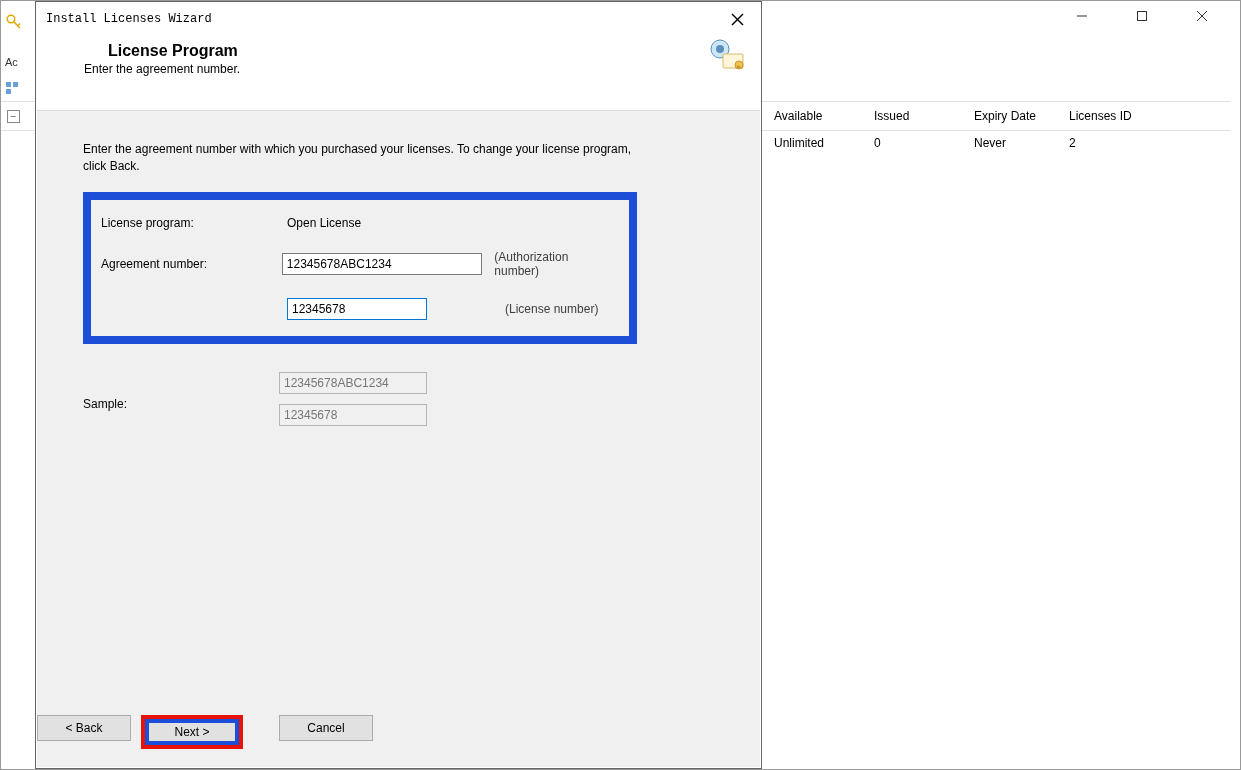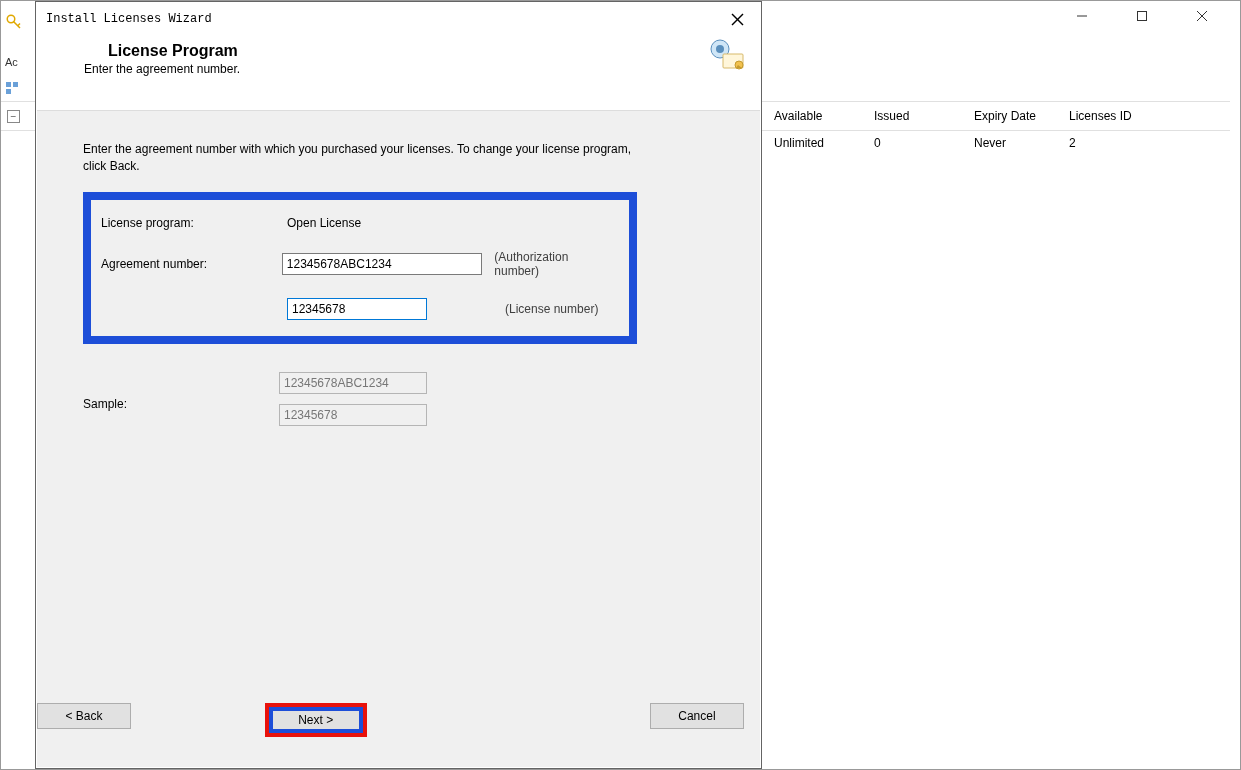--- a/index.html
+++ b/index.html
@@ -40,21 +40,21 @@
   .row{display:flex;align-items:center;margin-bottom:20px;}
   .row:last-child{margin-bottom:0;}
   .lbl{width:186px;}
   .val{width:208px;}
   input.txt{width:206px;height:22px;border:1px solid #7a7a7a;padding:2px 4px;font-family:inherit;font-size:12px;box-sizing:border-box;background:#fff;}
   input.txt.focused{border:1px solid #0078d7;}
   input.txt.short{width:140px;}
   .hint{margin-left:12px;color:#404040;}
   .sample-block .lbl{width:196px;}
   .sample-box{width:148px;height:22px;border:1px solid #b5b5b5;background:#f0f0f0;padding:2px 4px;color:#777;box-sizing:border-box;display:flex;align-items:center;margin-bottom:10px;}
-  .dlg-footer{position:absolute;left:0;right:0;bottom:12px;padding:12px 16px 18px 0;display:flex;justify-content:space-between;gap:10px;}
+  .dlg-footer{position:absolute;left:0;right:0;bottom:0;padding:12px 16px 18px 0;display:flex;justify-content:flex-start;gap:10px;}
   .btn{min-width:94px;height:26px;border:1px solid #adadad;background:#e1e1e1;font-family:inherit;font-size:12px;display:flex;align-items:center;justify-content:center;box-sizing:border-box;cursor:default;}
   .next-hl{border:4px solid #e8120c;padding:0;}
   .gap-after-next{width:16px;}
   
   .key-icon svg{width:18px;height:18px;}
 </style>
 </head>
 <body>
 
 <div class="app">

